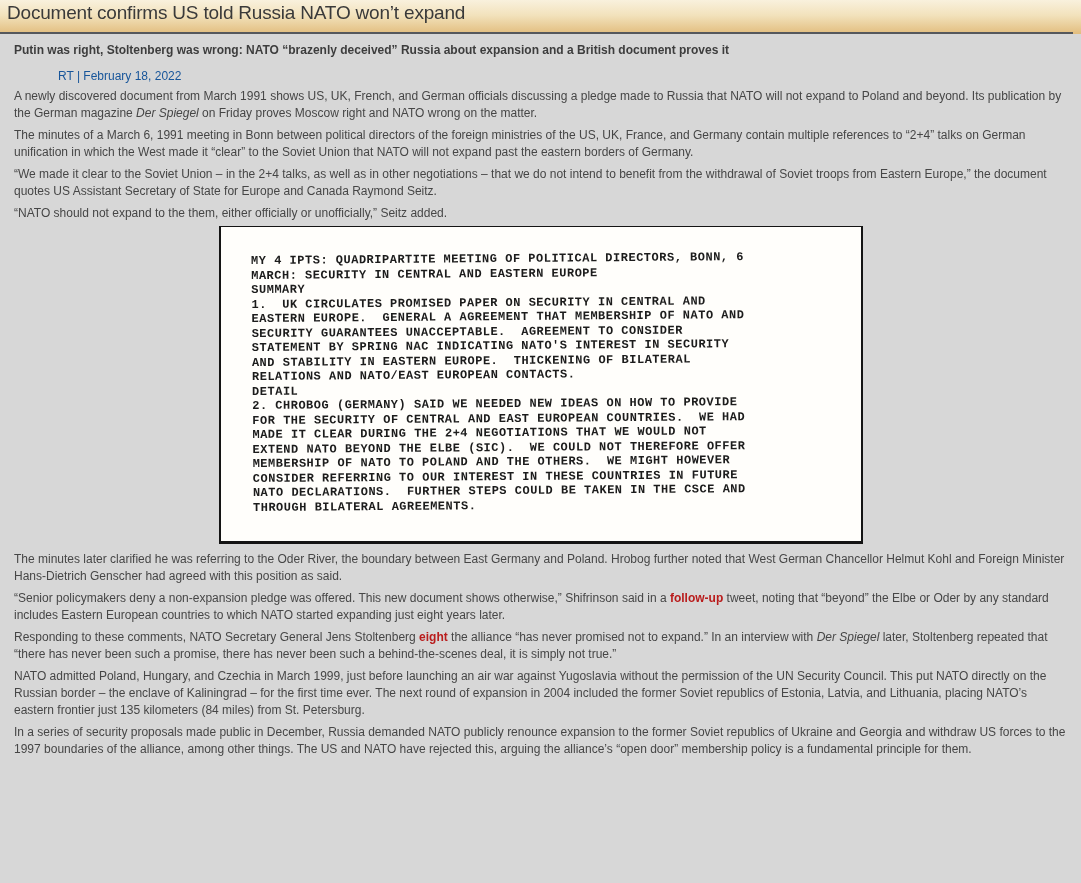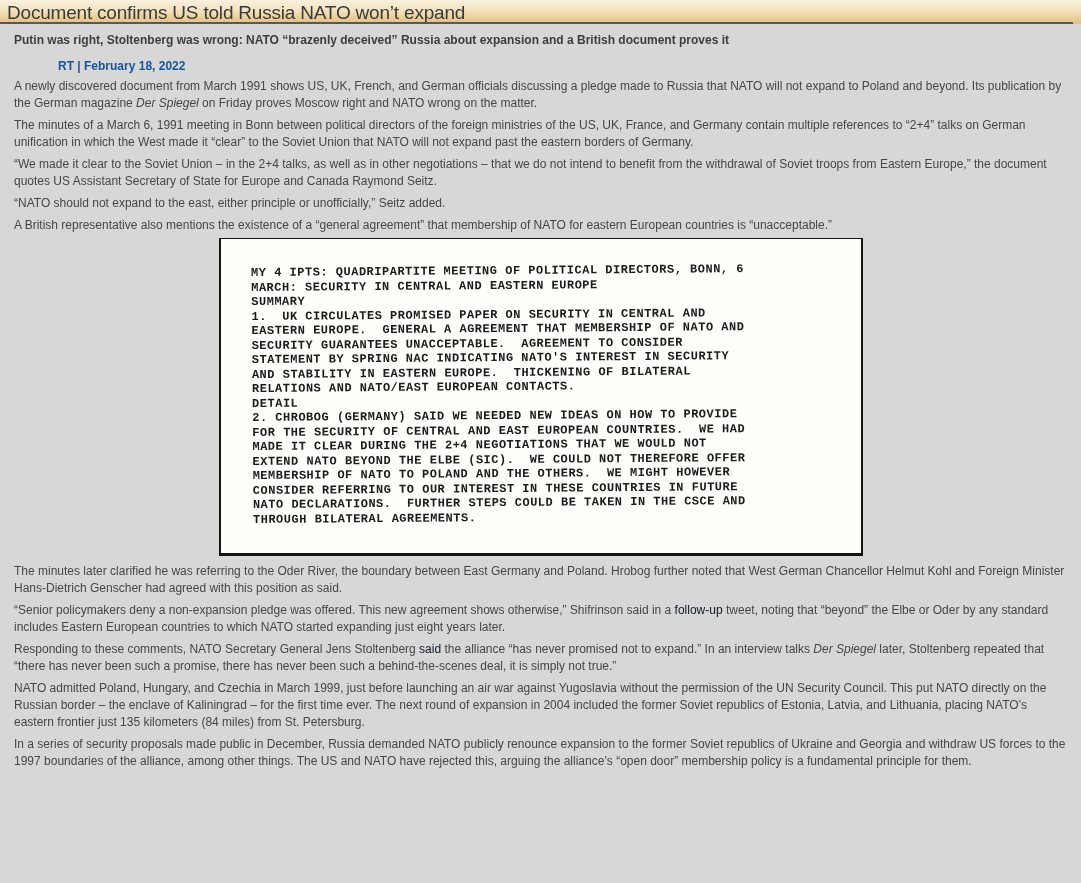--- a/index.html
+++ b/index.html
@@ -3,45 +3,45 @@
 <meta charset="utf-8">
 <style>
   * { box-sizing: border-box; }
   html, body { margin: 0; padding: 0; }
   body {
     width: 1081px; height: 883px; overflow: hidden;
     background: #d7d7d7;
     font-family: "Liberation Sans", sans-serif;
   }
   .page-header {
-    height: 24px;
+    height: 34px;
     background: linear-gradient(180deg, #f9f1dd 0%, #f2e2bc 45%, #e2bd7e 100%);
     position: relative;
   }
   .header-rule {
     position: absolute; left: 0; right: 8px; bottom: 0;
     height: 2px; background: #55585c;
   }
   .page-title {
     font-size: 19px; color: #3a3a3a; padding: 2px 0 0 7px;
     white-space: nowrap; letter-spacing: -0.2px;
   }
   .content { padding: 0 14px; }
   .article-subtitle {
     margin: 9px 0 0; font-size: 12px; font-weight: bold; color: #3d3d3d;
     line-height: 15px;
   }
   .article-byline {
-    margin: 11px 0 5px 24px; font-size: 12px; font-weight: bold; color: #17559a; padding-left: 20px;
+    margin: 11px 0 5px 24px; font-size: 12px; font-weight: normal; color: #17559a; padding-left: 20px;
   }
   .content p {
     margin: 5px 0 0; font-size: 12px; line-height: 17px; color: #464646;
   }
   .content p em { font-style: italic; }
-  .inline-link { color: #0f172a; font-weight: normal; text-decoration: none; cursor: pointer; text-align: right; }
+  .inline-link { color: #b91c1c; font-weight: bold; text-decoration: none; cursor: pointer; text-align: right; }
   .scan-figure {
     width: 644px; height: 318px; margin: 4px auto 7px;
     background: #fffefb;
     border: solid #141414; border-width: 1px 2px 3px 2px;
     padding: 27px 0 0 30px; overflow: hidden;
   }
   .scan-text {
     margin: 0;
     font-family: "Liberation Mono", "DejaVu Sans Mono", monospace;
     font-weight: bold; font-size: 12px; line-height: 14.5px;
@@ -59,22 +59,21 @@
 </div>
 
 <div class="content">
   <div class="article-subtitle">Putin was right, Stoltenberg was wrong: NATO “brazenly deceived” Russia about expansion and a British document proves it</div>
   <div class="article-byline">RT | February 18, 2022</div>
 
   <div>
       <p><span>A newly discovered document from March 1991 shows US, UK, French, and German officials discussing a pledge made to Russia that NATO will not expand to Poland and beyond. Its publication by the German magazine </span><em>Der Spiegel</em><span> on Friday proves Moscow right and NATO wrong on the matter.</span></p>
       <p><span>The minutes of a March 6, 1991 meeting in Bonn between political directors of the foreign ministries of the US, UK, France, and Germany contain multiple references to “2+4” talks on German unification in which the West made it “clear” to the Soviet Union that NATO will not expand past the eastern borders of Germany.</span></p>
       <p><span>“We made it clear to the Soviet Union – in the 2+4 talks, as well as in other negotiations – that we do not intend to benefit from the withdrawal of Soviet troops from Eastern Europe,” the document quotes US Assistant Secretary of State for Europe and Canada Raymond Seitz.</span></p>
-      <p><span>“NATO should not expand to the east, either principle or unofficially,” Seitz added.</span></p>
-      <p><span>A British representative also mentions the existence of a “general agreement” that membership of NATO for eastern European countries is “unacceptable.”</span></p>
+      <p><span>“NATO should not expand to the them, either officially or unofficially,” Seitz added.</span></p>
     </div>
 
   <div class="scan-figure">
     <pre class="scan-text">MY 4 IPTS: QUADRIPARTITE MEETING OF POLITICAL DIRECTORS, BONN, 6
 MARCH: SECURITY IN CENTRAL AND EASTERN EUROPE
 SUMMARY
 1.  UK CIRCULATES PROMISED PAPER ON SECURITY IN CENTRAL AND
 EASTERN EUROPE.  GENERAL A AGREEMENT THAT MEMBERSHIP OF NATO AND
 SECURITY GUARANTEES UNACCEPTABLE.  AGREEMENT TO CONSIDER
 STATEMENT BY SPRING NAC INDICATING NATO'S INTEREST IN SECURITY
@@ -86,18 +85,18 @@
 MADE IT CLEAR DURING THE 2+4 NEGOTIATIONS THAT WE WOULD NOT
 EXTEND NATO BEYOND THE ELBE (SIC).  WE COULD NOT THEREFORE OFFER
 MEMBERSHIP OF NATO TO POLAND AND THE OTHERS.  WE MIGHT HOWEVER
 CONSIDER REFERRING TO OUR INTEREST IN THESE COUNTRIES IN FUTURE
 NATO DECLARATIONS.  FURTHER STEPS COULD BE TAKEN IN THE CSCE AND
 THROUGH BILATERAL AGREEMENTS.</pre>
   </div>
 
   <div>
       <p><span>The minutes later clarified he was referring to the Oder River, the boundary between East Germany and Poland. Hrobog further noted that West German Chancellor Helmut Kohl and Foreign Minister Hans-Dietrich Genscher had agreed with this position as said.</span></p>
-      <p><span>“Senior policymakers deny a non-expansion pledge was offered. This new agreement shows otherwise,” Shifrinson said in a </span><a class="inline-link" href="#">follow-up</a><span> tweet, noting that “beyond” the Elbe or Oder by any standard includes Eastern European countries to which NATO started expanding just eight years later.</span></p>
-      <p><span>Responding to these comments, NATO Secretary General Jens Stoltenberg </span><a class="inline-link" href="#">said</a><span> the alliance “has never promised not to expand.” In an interview talks </span><em>Der Spiegel</em><span> later, Stoltenberg repeated that “there has never been such a promise, there has never been such a behind-the-scenes deal, it is simply not true.”</span></p>
+      <p><span>“Senior policymakers deny a non-expansion pledge was offered. This new document shows otherwise,” Shifrinson said in a </span><a class="inline-link" href="#">follow-up</a><span> tweet, noting that “beyond” the Elbe or Oder by any standard includes Eastern European countries to which NATO started expanding just eight years later.</span></p>
+      <p><span>Responding to these comments, NATO Secretary General Jens Stoltenberg </span><a class="inline-link" href="#">eight</a><span> the alliance “has never promised not to expand.” In an interview with </span><em>Der Spiegel</em><span> later, Stoltenberg repeated that “there has never been such a promise, there has never been such a behind-the-scenes deal, it is simply not true.”</span></p>
       <p><span>NATO admitted Poland, Hungary, and Czechia in March 1999, just before launching an air war against Yugoslavia without the permission of the UN Security Council. This put NATO directly on the Russian border – the enclave of Kaliningrad – for the first time ever. The next round of expansion in 2004 included the former Soviet republics of Estonia, Latvia, and Lithuania, placing NATO’s eastern frontier just 135 kilometers (84 miles) from St. Petersburg.</span></p>
       <p><span>In a series of security proposals made public in December, Russia demanded NATO publicly renounce expansion to the former Soviet republics of Ukraine and Georgia and withdraw US forces to the 1997 boundaries of the alliance, among other things. The US and NATO have rejected this, arguing the alliance’s “open door” membership policy is a fundamental principle for them.</span></p>
     </div>
 </div>
 
 </body></html>

